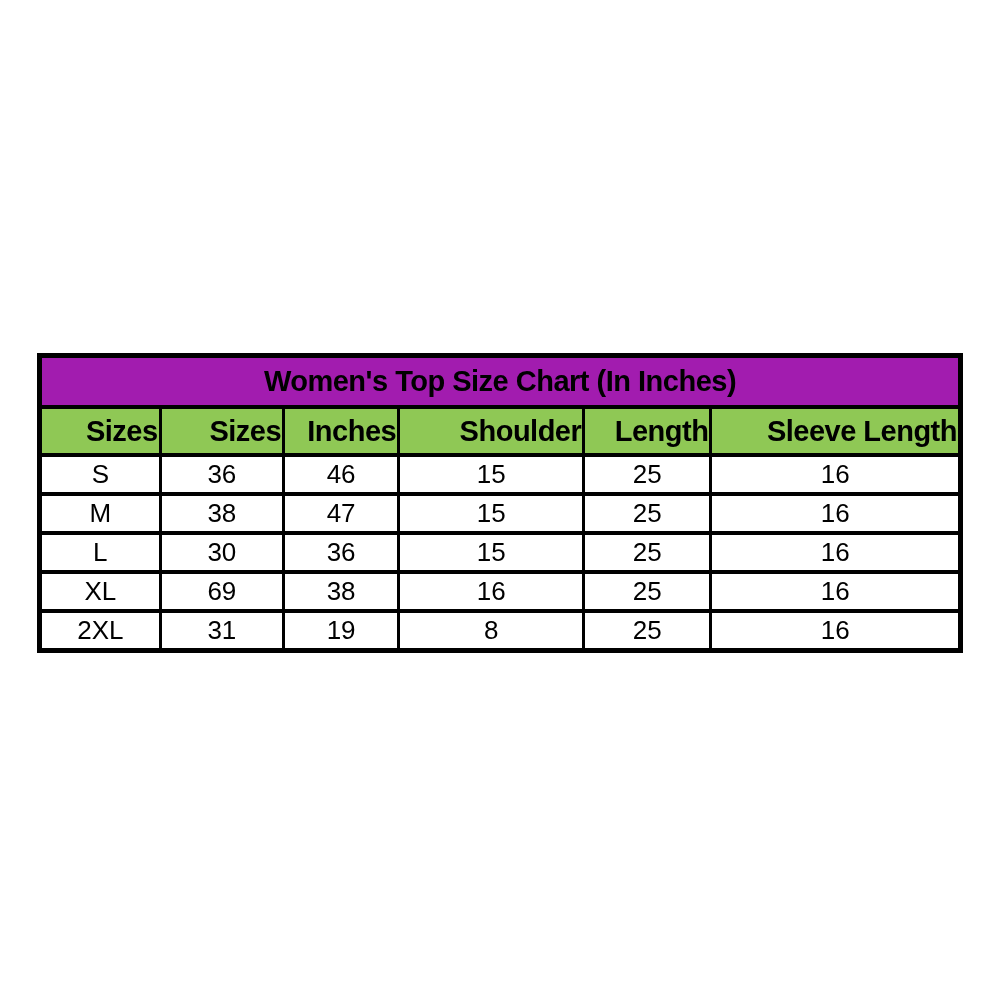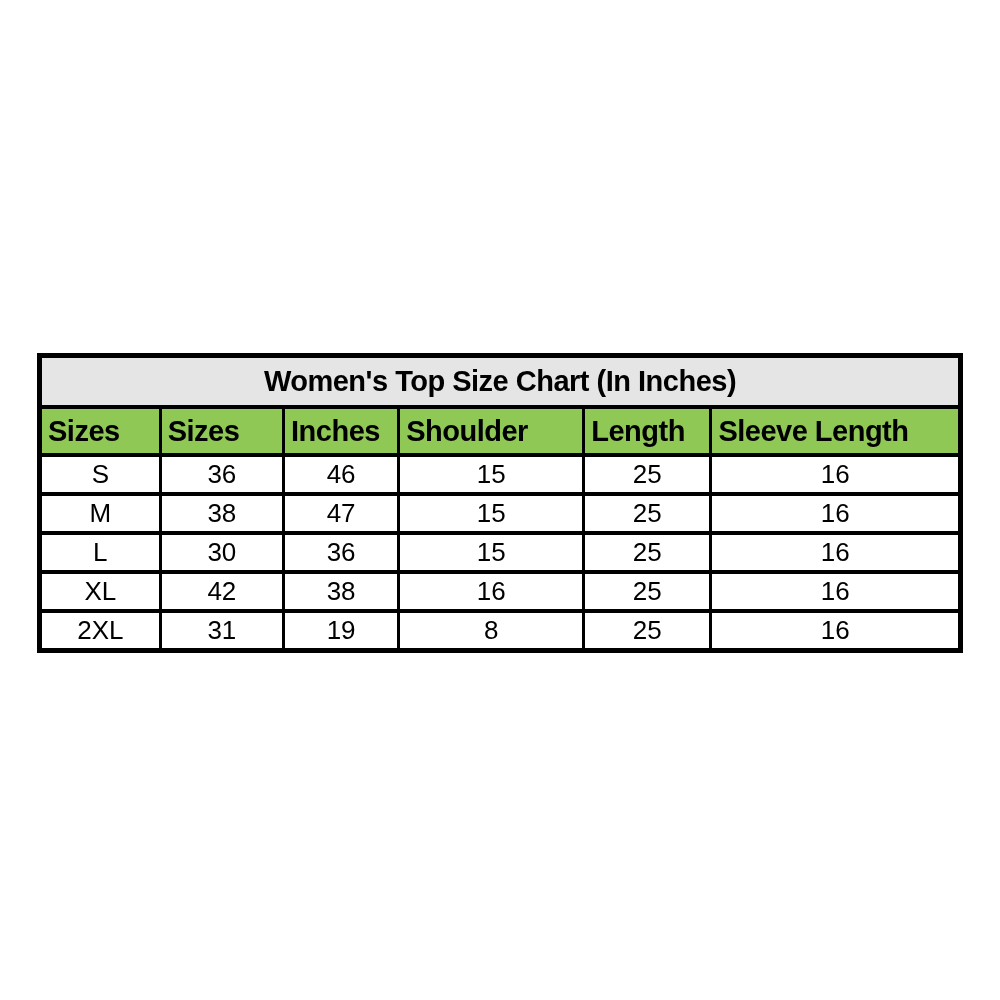--- a/index.html
+++ b/index.html
@@ -26,30 +26,30 @@
   }
   table.size-table td, table.size-table th {
     border-left: 3px solid #000000;
     border-right: 3px solid #000000;
     border-top: 4px solid #000000;
     border-bottom: 4px solid #000000;
     overflow: hidden;
     white-space: nowrap;
   }
   .title-cell {
-    background: #e5e5e5;
+    background: #a21caf;
     text-align: center;
     font-weight: bold;
     font-size: 29px;
     height: 45px;
     letter-spacing: -0.5px;
   }
   .header-cell {
     background: #8FC855;
-    text-align: left;
+    text-align: right;
     font-weight: bold;
     font-size: 29px;
     height: 42px;
     padding-left: 6px;
     letter-spacing: -0.5px;
   }
   .data-cell {
     background: #FFFFFF;
     text-align: center;
     font-weight: normal;
@@ -103,21 +103,21 @@
         <tr>
           <td class="data-cell">L</td>
           <td class="data-cell">30</td>
           <td class="data-cell">36</td>
           <td class="data-cell">15</td>
           <td class="data-cell">25</td>
           <td class="data-cell">16</td>
         </tr>
         <tr>
           <td class="data-cell">XL</td>
-          <td class="data-cell">42</td>
+          <td class="data-cell">69</td>
           <td class="data-cell">38</td>
           <td class="data-cell">16</td>
           <td class="data-cell">25</td>
           <td class="data-cell">16</td>
         </tr>
         <tr>
           <td class="data-cell">2XL</td>
           <td class="data-cell">31</td>
           <td class="data-cell">19</td>
           <td class="data-cell">8</td>

